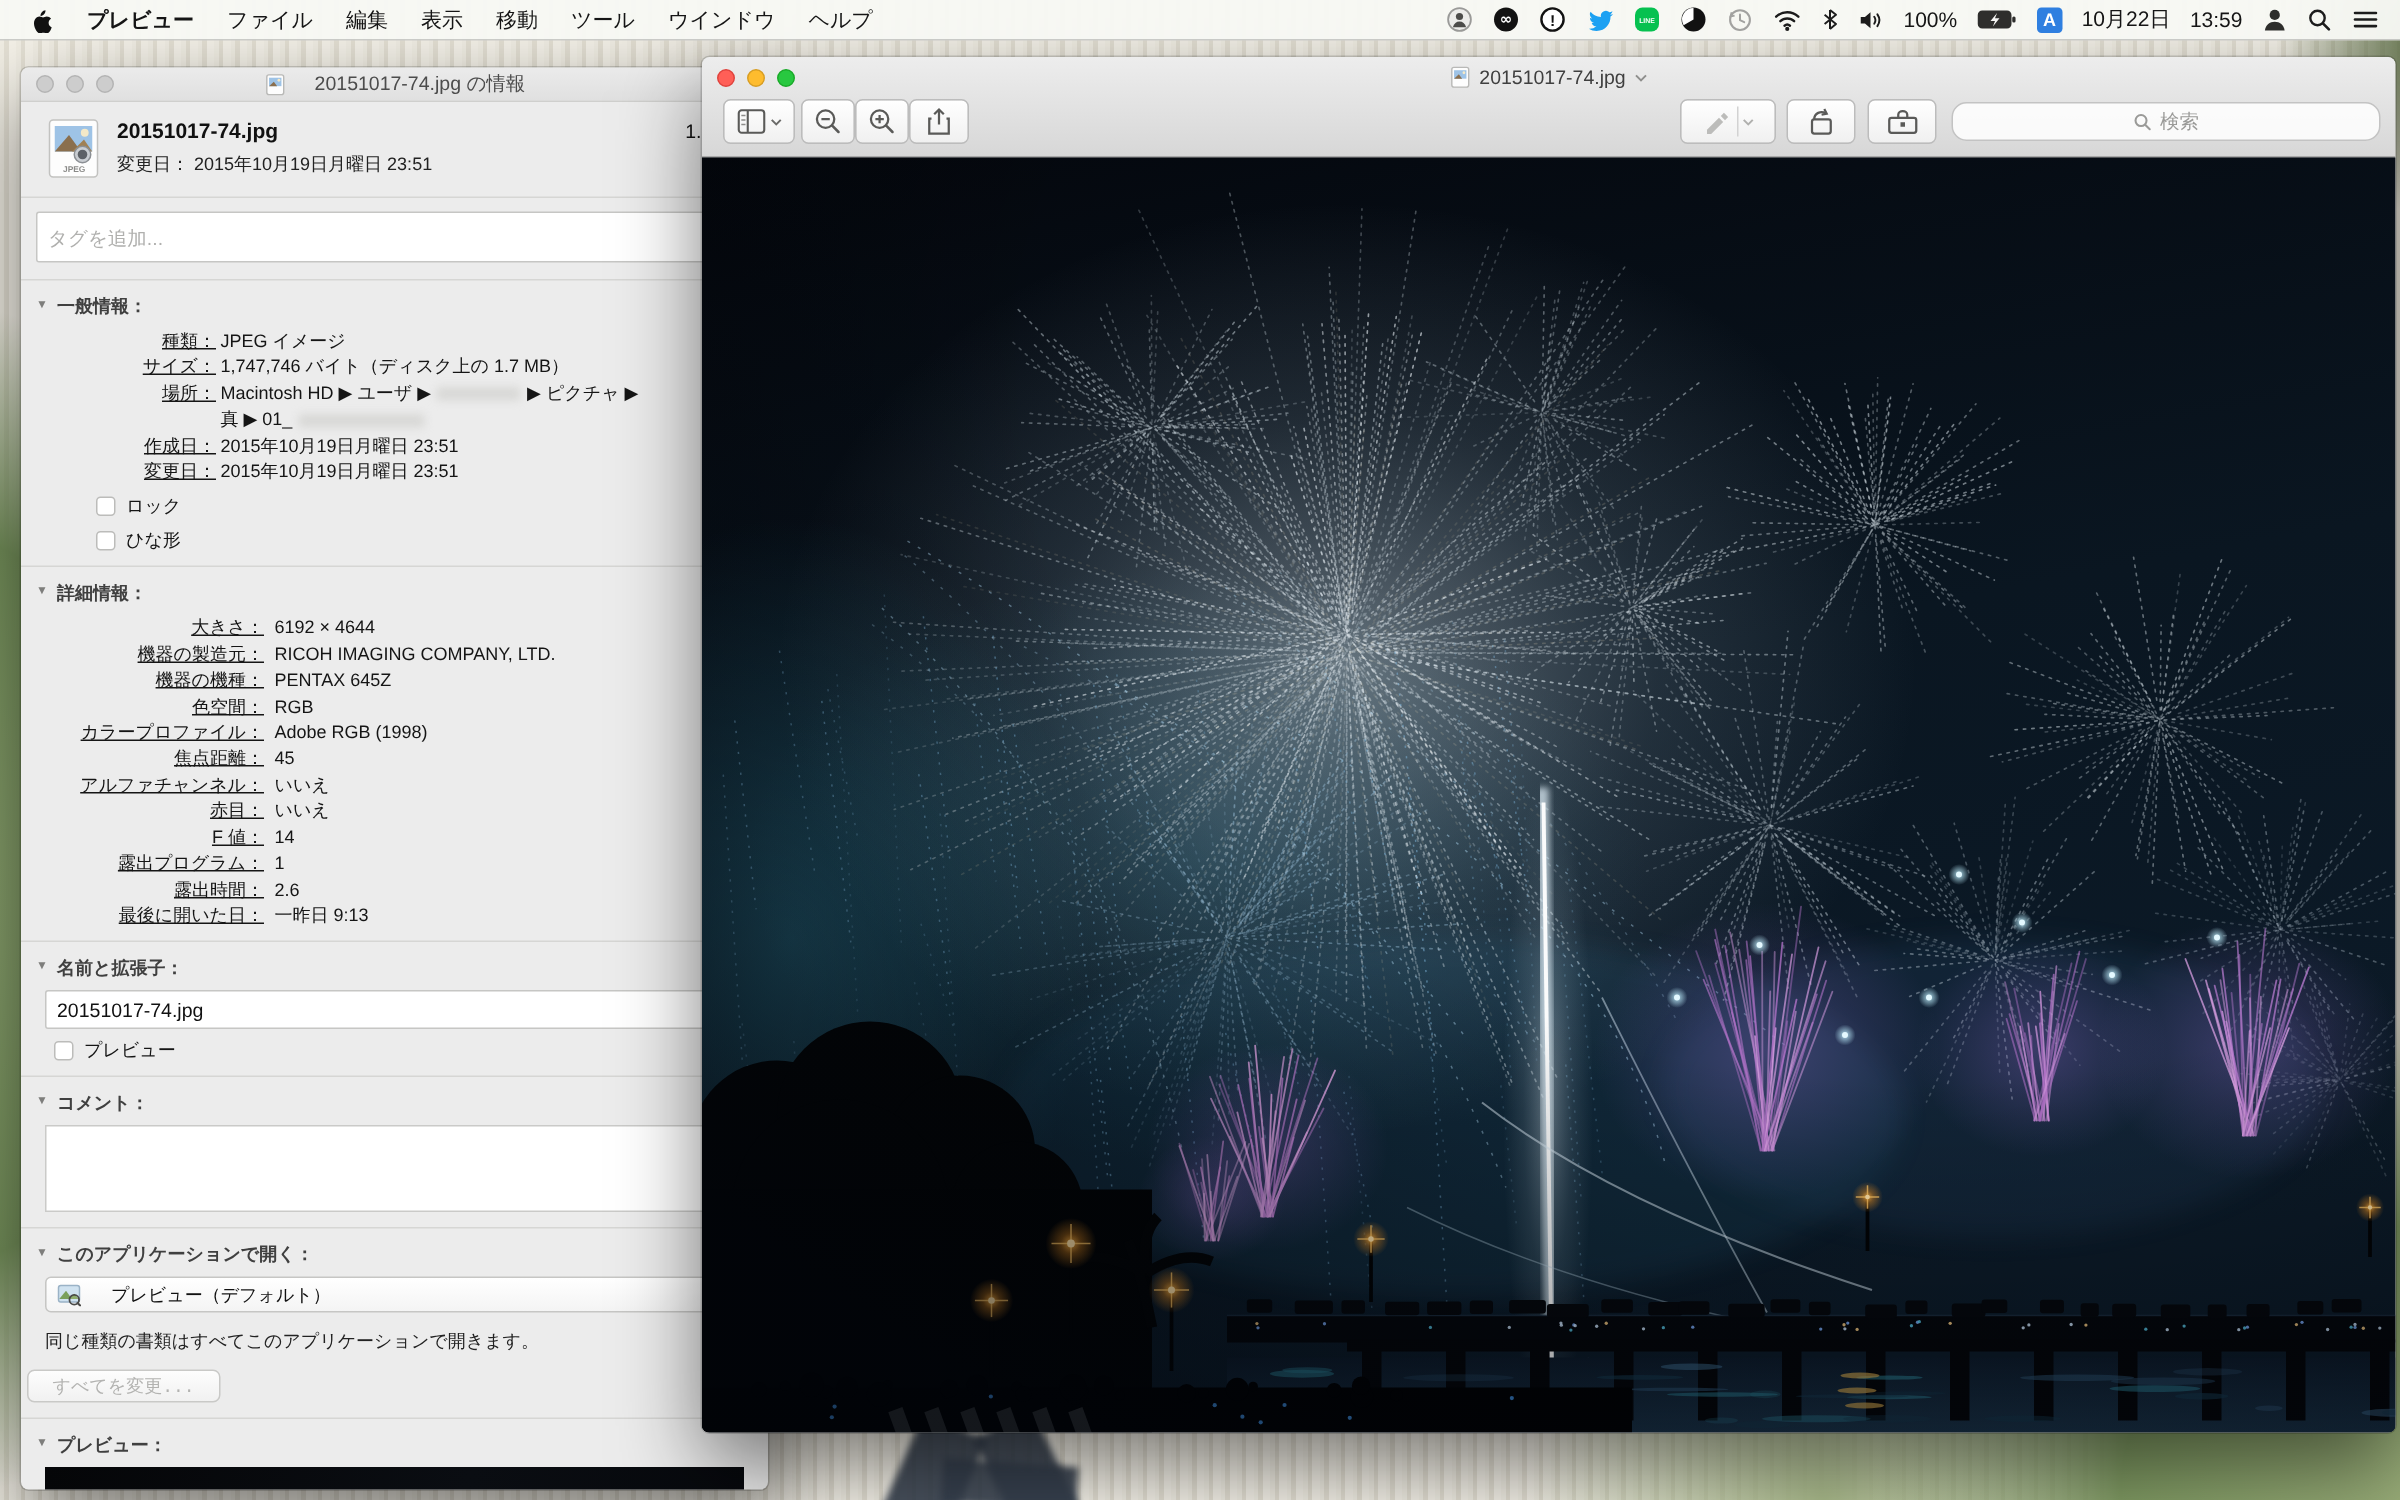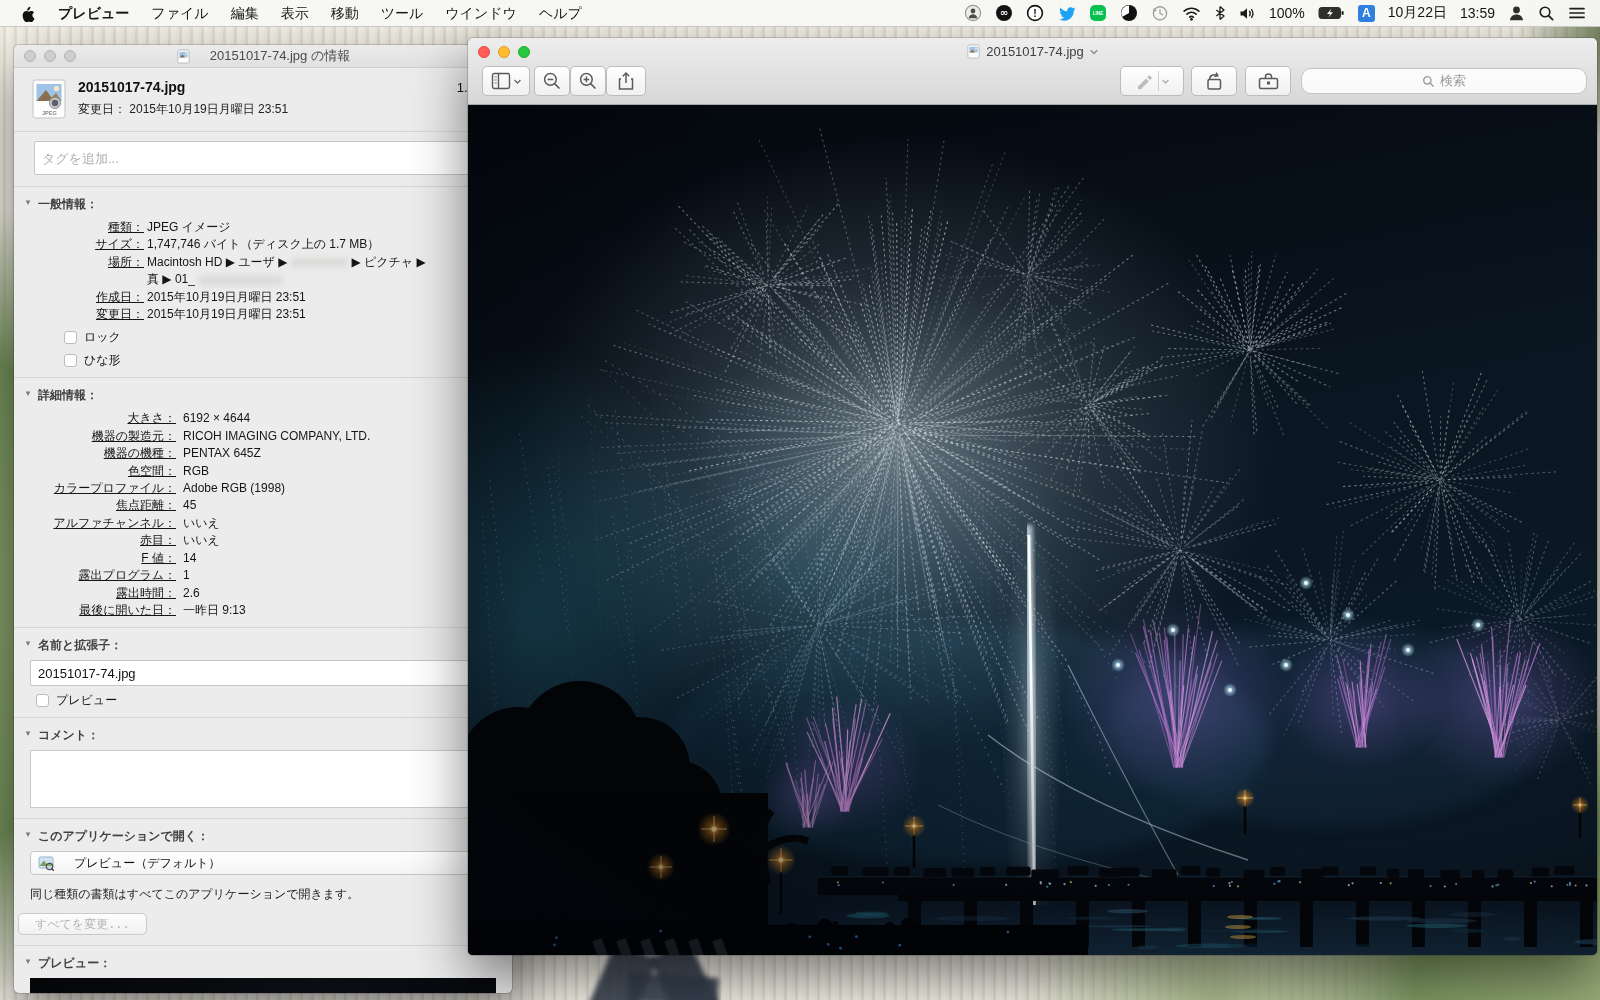--- a/index.html
+++ b/index.html
@@ -43,21 +43,21 @@
   .light{width:12px;height:12px;border-radius:50%;box-sizing:border-box;}
   .light.inactive{background:#cdcdcd;border:1px solid #b4b4b4;}
   .light.red{background:#ff5f57;border:1px solid #e0443e;}
   .light.yellow{background:#febc2e;border:1px solid #d89e24;}
   .light.green{background:#28c840;border:1px solid #1aab29;}
   .win-title{font-size:13px;color:#4c4c4c;white-space:nowrap;}
   .iw-header{display:flex;align-items:flex-start;padding:11px 16px 12px 16px;position:relative;}
   .iw-name{font-size:14px;font-weight:bold;color:#111;}
   .iw-mod{font-size:12px;color:#222;margin-top:6px;}
   .iw-size{position:absolute;right:14px;top:12px;font-size:13px;color:#111;}
-  .tagbox-wrap{padding:9px 16px 11px 20px;border-top:1px solid #d6d6d4;}
+  .tagbox-wrap{padding:9px 16px 11px 10px;border-top:1px solid #d6d6d4;}
   .tagbox{width:100%;height:34px;box-sizing:border-box;border:1px solid #c6c6c4;border-radius:2px;
     background:#fff;font-size:13px;padding:4px 7px;color:#333;font-family:inherit;}
   .tagbox::placeholder{color:#b0b0ae;}
   .sec{border-top:1px solid #d6d6d4;padding:7px 0 8px 0;position:relative;}
   .sec-h{font-size:12px;font-weight:bold;color:#404040;padding-left:24px;margin:2px 0 6px 0;position:relative;}
   .tri{position:absolute;left:10px;top:2px;font-size:8px;color:#7e7e7c;}
   .row{display:flex;font-size:12px;line-height:17.4px;color:#151515;padding-left:16px;}
   .row .lbl{width:114px;text-align:right;flex:none;text-decoration:underline;}
   .row .val{margin-left:3px;}
   .sec.details .row .lbl{width:146px;}

